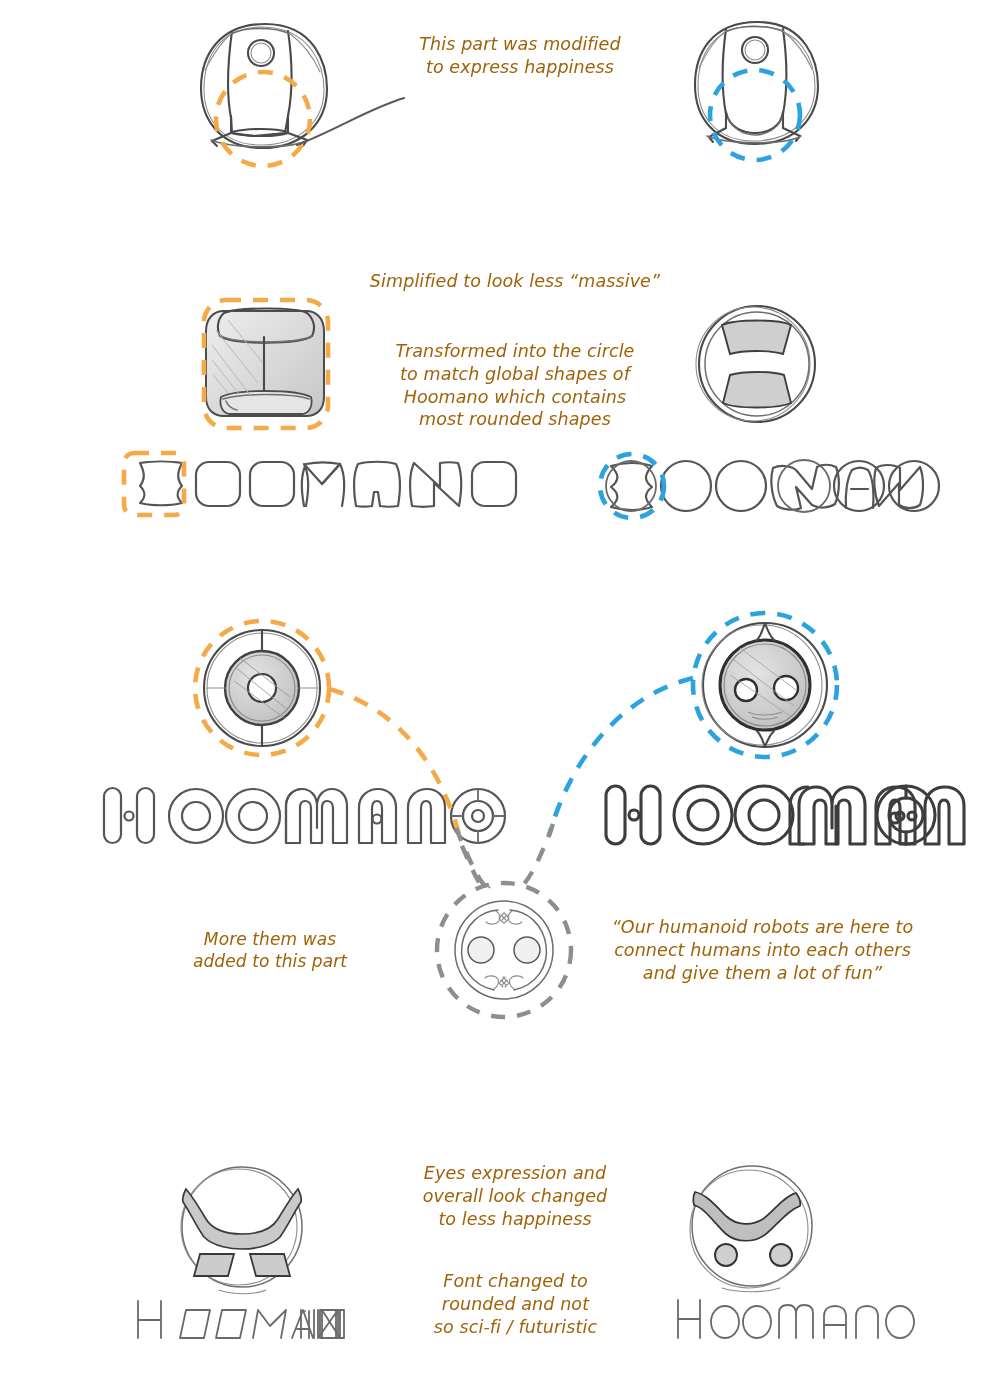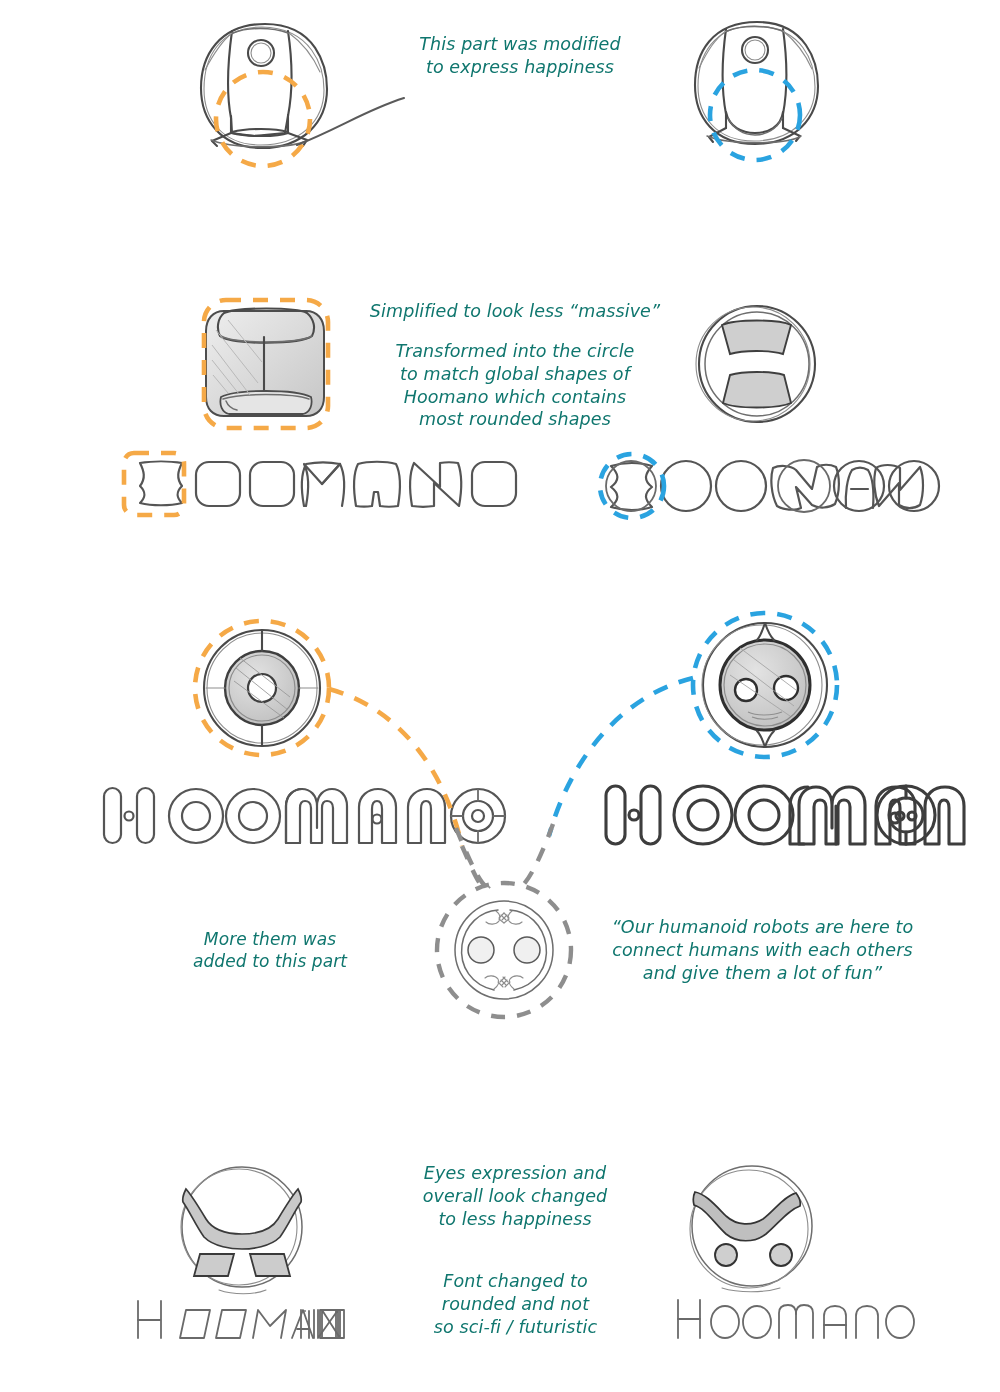--- a/index.html
+++ b/index.html
@@ -8,30 +8,30 @@
     width:1000px;height:1392px;position:relative;overflow:hidden;
     font-family:"DejaVu Sans", sans-serif;
     color:#5a5a5a;
   }
   .stage{position:absolute;inset:0;}
 
   
   .note{
     position:absolute;
     font-family:"DejaVu Sans", sans-serif;
-    color:#0f766e;
+    color:#a16207;
     text-align:center;
     line-height:1.30;
     letter-spacing:.1px;
     white-space:pre-line;
     font-style:italic;
     font-weight:400;
   }
   .note.n1{left:335px;top:33px;width:370px;font-size:17.5px;}
-  .note.n2{left:345px;top:300px;width:340px;font-size:17.5px;}
+  .note.n2{left:345px;top:270px;width:340px;font-size:17.5px;}
   .note.n3{left:345px;top:340px;width:340px;font-size:17.5px;text-align:center;}
   .note.n4{left:160px;top:928px;width:220px;font-size:17px;}
   .note.n5{left:585px;top:916px;width:355px;font-size:17.5px;}
   .note.n6{left:400px;top:1162px;width:230px;font-size:17.5px;}
   .note.n7{left:398px;top:1270px;width:235px;font-size:17.5px;text-align:center;}
 
   
   svg.layer{position:absolute;left:0;top:0;width:1000px;height:1392px;overflow:visible;}
 
   
@@ -430,21 +430,21 @@
   <div class="note n1">This part was modified
 to express happiness</div>
   <div class="note n2">Simplified to look less “massive”</div>
   <div class="note n3">Transformed into the circle
 to match global shapes of
 Hoomano which contains
 most rounded shapes</div>
   <div class="note n4">More them was
 added to this part</div>
   <div class="note n5">“Our humanoid robots are here to
-connect humans with each others
+connect humans into each others
 and give them a lot of fun”</div>
   <div class="note n6">Eyes expression and
 overall look changed
 to less happiness</div>
   <div class="note n7">Font changed to
 rounded and not
 so sci-fi / futuristic</div>
 
 </div>
 

